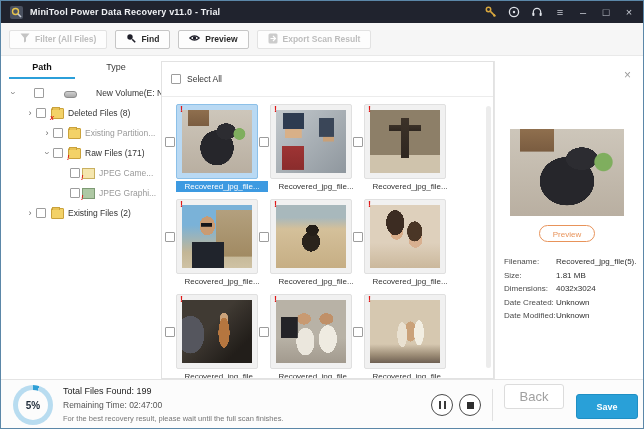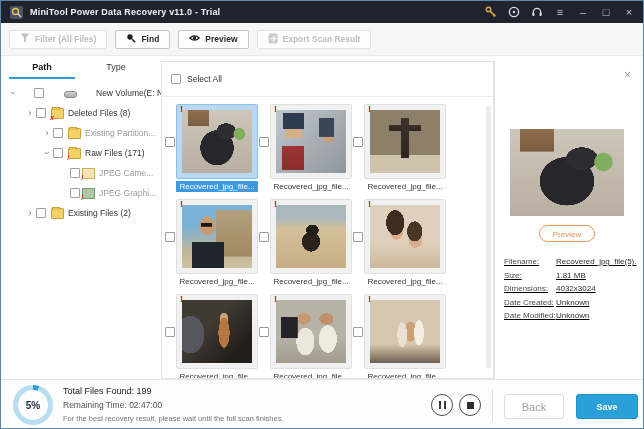--- a/index.html
+++ b/index.html
@@ -49,50 +49,50 @@
   .select-all-row{height:35px;display:flex;align-items:center;gap:6px;padding-left:9px;border-bottom:1px solid #ececec;}
   .select-all-label{font-size:8.5px;color:#333;}
   .thumb-scroll{height:281px;overflow:hidden;padding:7px 0 0 3px;}
   .thumb-grid{display:grid;grid-template-columns:repeat(3,94px);grid-auto-rows:95px;}
   .thumb{position:relative;width:94px;padding-left:11px;}
   .thumb-cb{position:absolute;left:0;top:33px;}
   .thumb-card{position:relative;width:82px;height:75px;background:#f1f1f1;border:1px solid #e0e0e0;border-radius:2px;padding:5px;cursor:pointer;}
   .thumb.selected .thumb-card{background:#b9d9f3;border-color:#8cc0e8;}
   .excl{position:absolute;left:3px;top:-1px;color:#e01818;font-size:9px;font-weight:bold;}
   .thumb-img{width:70px;height:63px;background-repeat:no-repeat;background-color:#ccc;}
-  .thumb-label{width:82px;margin-top:2px;font-size:8px;color:#333;text-align:center;padding:1px 0;white-space:nowrap;overflow:hidden;}
+  .thumb-label{width:92px;margin-top:2px;font-size:8px;color:#333;text-align:center;padding:1px 0;white-space:nowrap;overflow:hidden;}
   .thumb.selected .thumb-label{background:#3d9ae1;color:#fff;}
   .grid-scrollbar{position:absolute;right:2px;top:44px;width:5px;height:262px;background:#ececec;border-radius:3px;cursor:pointer;}
   
   #right-panel{position:absolute;left:493px;top:60px;width:151px;height:318px;background:#fff;border-left:1px solid #e5e5e5;}
   .close-x{position:absolute;top:8px;right:14px;color:#9a9a9a;font-size:12px;line-height:1;cursor:pointer;}
   .preview-img{width:114px;height:87px;margin:68px 0 0 15px;background-repeat:no-repeat;background-color:#ccc;}
   .preview-btn{display:block;width:56px;height:17px;margin:9px 0 0 44px;background:#fff;border:1px solid #e8935a;border-radius:9px;
     color:#e8935a;font-size:8px;text-align:center;line-height:15px;cursor:pointer;font-family:"Liberation Sans",sans-serif;}
-  .details{margin:13px 0 0 9px;text-decoration:underline;}
+  .details{margin:13px 0 0 9px;}
   .detail-row{display:flex;line-height:13.5px;}
   .detail-label{width:52px;font-size:8px;color:#4a4a4a;flex:0 0 52px;}
   .detail-value{font-size:8px;color:#2e2e2e;}
   
   #status-bar{position:absolute;left:0;top:378px;width:100%;height:50px;background:#fcfcfc;border-top:1px solid #e4e4e4;}
   .ring{position:absolute;left:12px;top:5px;width:40px;height:40px;border-radius:50%;
     background:conic-gradient(#2e9fd6 0 18deg,#b8dcf0 18deg 360deg);display:flex;align-items:center;justify-content:center;}
   .ring-inner{width:30px;height:30px;border-radius:50%;background:#fcfcfc;display:flex;align-items:center;justify-content:center;
     font-size:10px;font-weight:bold;color:#1d2a38;}
   .status-text{position:absolute;left:62px;top:6px;}
   .st-line1{font-size:9px;font-weight:normal;color:#222;}
   .st-line2{font-size:8.5px;color:#555;margin-top:4px;}
   .st-line3{font-size:7.5px;color:#777;margin-top:4px;}
   .circle-btn{position:absolute;top:14px;width:22px;height:22px;border:1.5px solid #4a4a4a;border-radius:50%;background:#fff;
     display:flex;align-items:center;justify-content:center;cursor:pointer;}
   .pause-glyph{width:7px;height:8px;border-left:2px solid #3a3a3a;border-right:2px solid #3a3a3a;}
   .stop-glyph{width:7px;height:7px;background:#2e2e2e;}
   .vdivider{position:absolute;left:491px;top:9px;width:1px;height:32px;background:#e0e0e0;}
-  .back-btn{position:absolute;left:503px;top:14px;width:60px;height:25px;background:#fff;border:1px solid #dcdcdc;border-radius:3px;
-    color:#a0a0a0;font-size:11px;cursor:pointer;font-family:"Liberation Sans",sans-serif;}
+  .back-btn{position:absolute;left:503px;top:4px;width:60px;height:25px;background:#fff;border:1px solid #dcdcdc;border-radius:3px;
+    color:#a0a0a0;font-size:13px;cursor:pointer;font-family:"Liberation Sans",sans-serif;}
   .save-btn{position:absolute;left:575px;top:14px;width:62px;height:25px;background:#29a0d8;border:1px solid #1f8fc4;border-radius:3px;
     color:#fff;font-size:9px;font-weight:bold;cursor:pointer;font-family:"Liberation Sans",sans-serif;}
   
   .art-dog-carpet{background-image:
     radial-gradient(circle at 82% 38%, #7fae5e 0 8%, transparent 9%),
     linear-gradient(#8f6f4e,#7a5c40),
     radial-gradient(ellipse 14% 13% at 63% 34%, #2c2c31 99%, transparent),
     radial-gradient(ellipse 24% 28% at 50% 60%, #26262b 99%, transparent),
     linear-gradient(180deg,#cdc6ba,#b9afa1);
     background-size:100% 100%,30% 26%,100% 100%,100% 100%,100% 100%;

